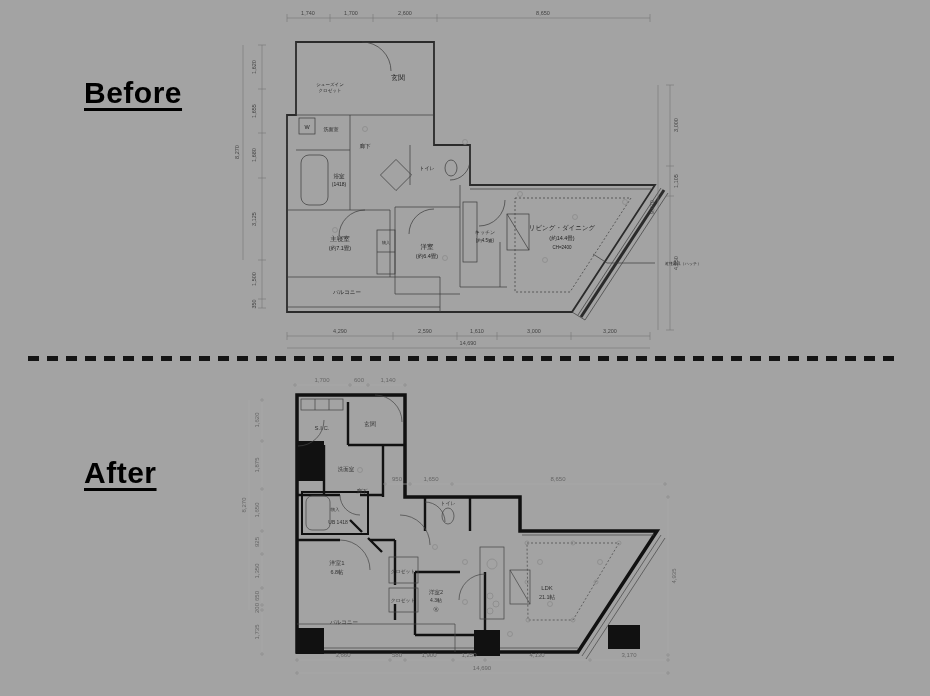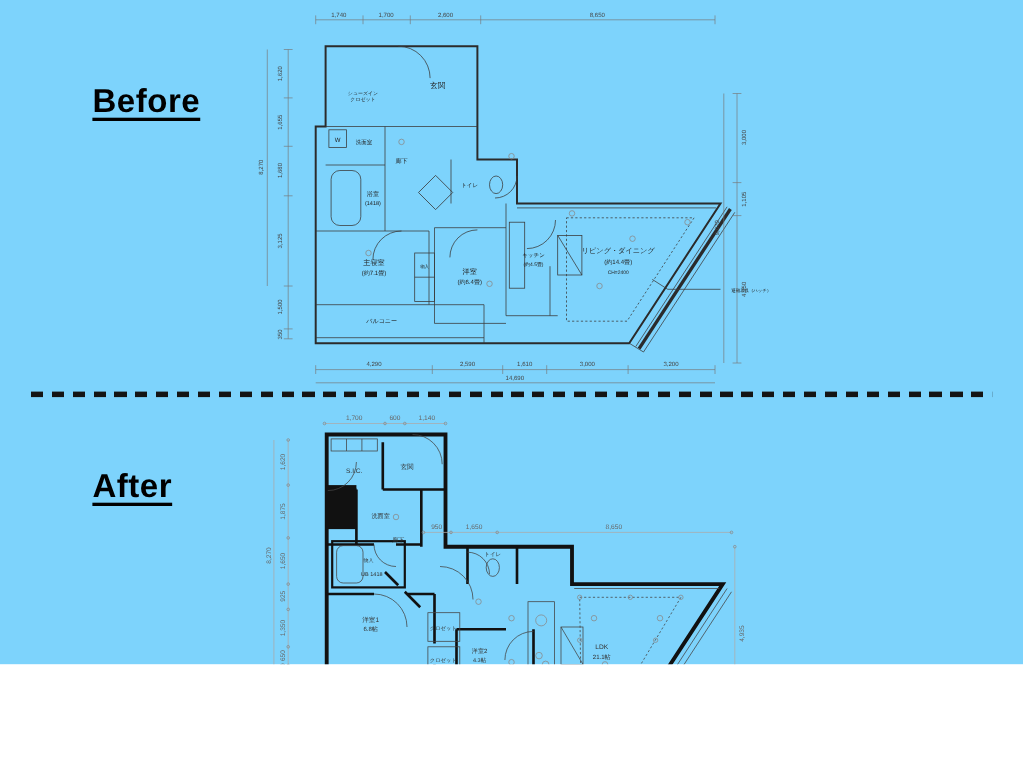--- a/index.html
+++ b/index.html
@@ -1,21 +1,21 @@
 <!DOCTYPE html>
 <html><head>
 <meta charset="utf-8">
 <style>
   html,body{margin:0;padding:0;background:#ffffff;}
-  #stage{position:relative;width:930px;height:604px;background:#7dd3fc;overflow:hidden;
+  #stage{position:relative;width:930px;height:696px;background:#a3a3a3;overflow:hidden;
          font-family:"Liberation Sans",sans-serif;}
   .phase-label{position:absolute;font-weight:800;font-size:30px;color:#000;
                text-decoration:underline;text-underline-offset:5px;letter-spacing:.5px;}
   #before-label{left:84px;top:76px;}
-  #after-label{left:84px;top:426px;}
+  #after-label{left:84px;top:456px;}
   #separator{position:absolute;left:28px;top:356px;width:874px;height:5px;
              background:repeating-linear-gradient(90deg,#141414 0 11px,transparent 11px 19px);}
   svg{position:absolute;}
   #before-svg{left:215px;top:2px;}
   #after-svg{left:240px;top:372px;}
   text{font-family:"Liberation Sans",sans-serif;fill:#333;}
   .dimB{font-size:5.5px;fill:#444;}
   .dimA{font-size:6px;fill:#666;}
   .roomB{fill:#222;}
   .roomA{fill:#333;}

